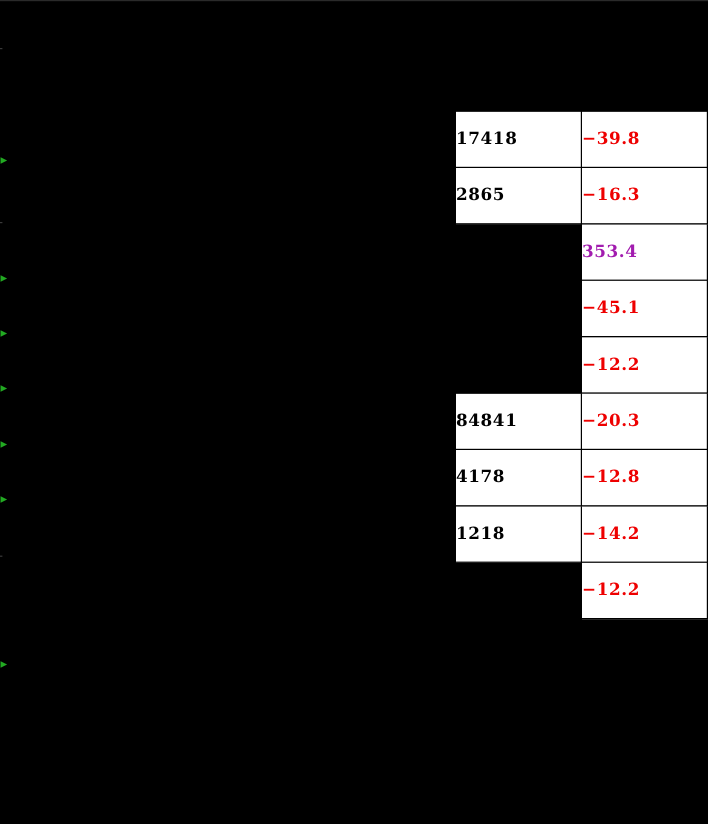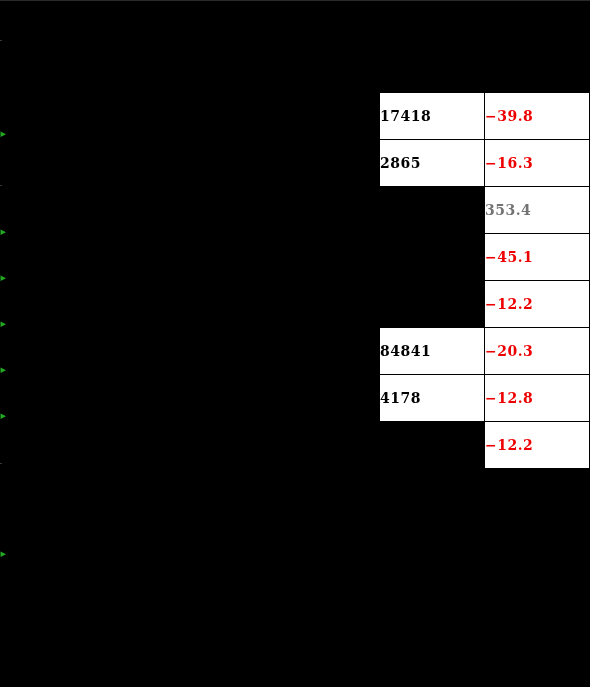--- a/index.html
+++ b/index.html
@@ -77,21 +77,21 @@
     border: 1px solid #000000;
   }
   td.empty {
     background: #000000;
     border: none;
     color: transparent;
   }
   td.col-volume { width: 104px; color: #000000; }
   td.col-change { width: 104px; }
   td.neg { color: #ee0000; }
-  td.pos { color: #737373; }
+  td.pos { color: #a21caf; }
 </style>
 </head>
 <body>
 
 <div id="top-hairline"></div>
 
 <div id="left-label-column">
     <div class="left-label" style="top: 128px;">▸</div>
     <div class="left-label" style="top: 226px;">▸</div>
     <div class="left-label" style="top: 272px;">▸</div>
@@ -125,20 +125,24 @@
       </tr>
       <tr>
         <td class="col-volume filled">84841</td>
         <td class="col-change filled neg">−20.3</td>
       </tr>
       <tr>
         <td class="col-volume filled">4178</td>
         <td class="col-change filled neg">−12.8</td>
       </tr>
       <tr>
+        <td class="col-volume filled">1218</td>
+        <td class="col-change filled neg">−14.2</td>
+      </tr>
+      <tr>
         <td class="col-volume empty"></td>
         <td class="col-change filled neg">−12.2</td>
       </tr>
     </tbody>
 </table>
 
 <div class="edge-tick" style="top: 40px;"></div>
 <div class="edge-tick" style="top: 185px;"></div>
 <div class="edge-tick" style="top: 463px;"></div>
 

